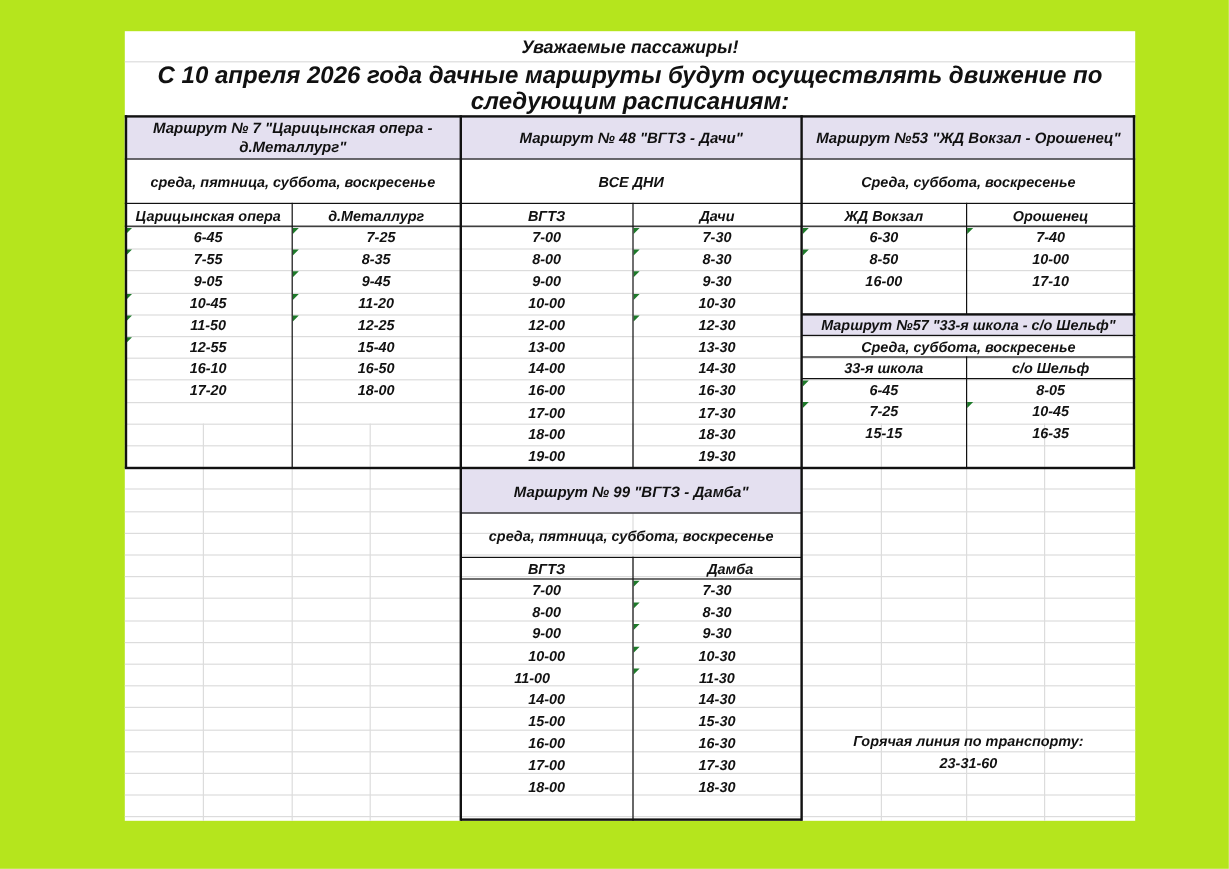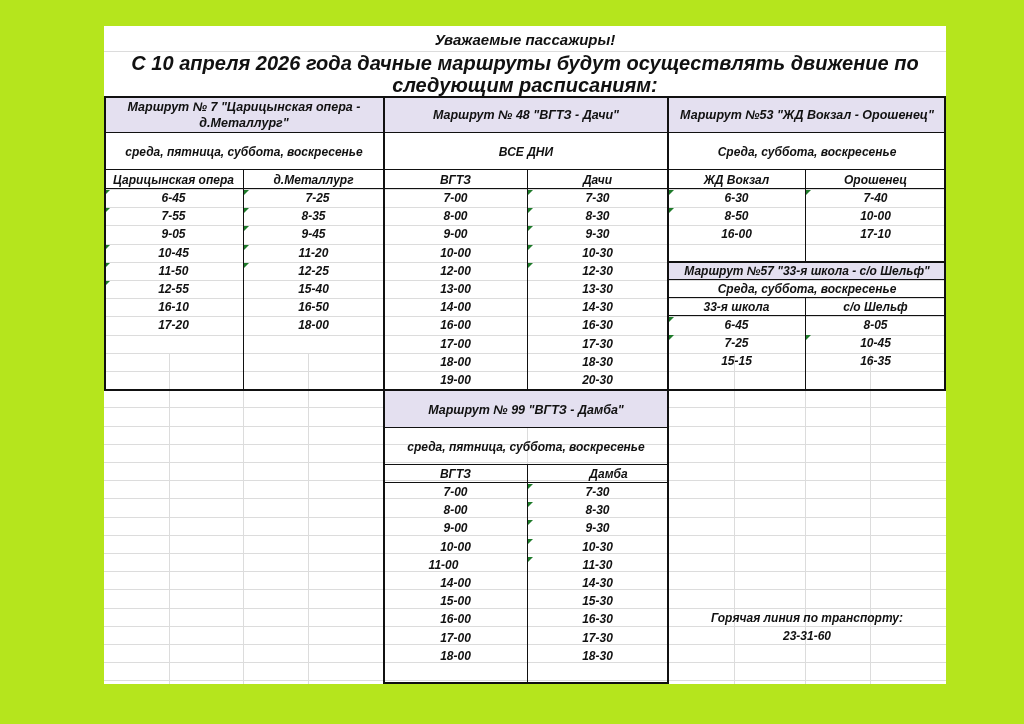--- a/index.html
+++ b/index.html
@@ -124,21 +124,21 @@
       <div class="txt cell" style="left: 423px; top: 254px; width: 141px; height: 18.2px;">13-30</div>
       <div class="txt cell" style="left: 280px; top: 272.2px; width: 143px; height: 18.2px;">14-00</div>
       <div class="txt cell" style="left: 423px; top: 272.2px; width: 141px; height: 18.2px;">14-30</div>
       <div class="txt cell" style="left: 280px; top: 290.4px; width: 143px; height: 18.2px;">16-00</div>
       <div class="txt cell" style="left: 423px; top: 290.4px; width: 141px; height: 18.2px;">16-30</div>
       <div class="txt cell" style="left: 280px; top: 308.6px; width: 143px; height: 18.2px;">17-00</div>
       <div class="txt cell" style="left: 423px; top: 308.6px; width: 141px; height: 18.2px;">17-30</div>
       <div class="txt cell" style="left: 280px; top: 326.8px; width: 143px; height: 18.2px;">18-00</div>
       <div class="txt cell" style="left: 423px; top: 326.8px; width: 141px; height: 18.2px;">18-30</div>
       <div class="txt cell" style="left: 280px; top: 345px; width: 143px; height: 18.2px;">19-00</div>
-      <div class="txt cell" style="left: 423px; top: 345px; width: 141px; height: 18.2px;">20-30</div>
+      <div class="txt cell" style="left: 423px; top: 345px; width: 141px; height: 18.2px;">19-30</div>
     </div>
 
   <div class="txt rh" style="left:564px;top:71px;width:278px;height:36px;">Маршрут №53 "ЖД Вокзал - Орошенец"</div>
   <div class="txt days" style="left:564px;top:107px;width:278px;height:37px;">Среда, суббота, воскресенье</div>
   <div class="txt colh" style="left:564px;top:144px;width:137px;height:19px;">ЖД Вокзал</div>
   <div class="txt colh" style="left:701px;top:144px;width:141px;height:19px;">Орошенец</div>
   <div id="r53rows">
       <div class="txt cell" style="left: 564px; top: 163px; width: 137px; height: 18.2px;">6-30</div>
       <div class="tick" style="left: 565px; top: 164px;"></div>
       <div class="txt cell" style="left: 701px; top: 163px; width: 141px; height: 18.2px;">7-40</div>

